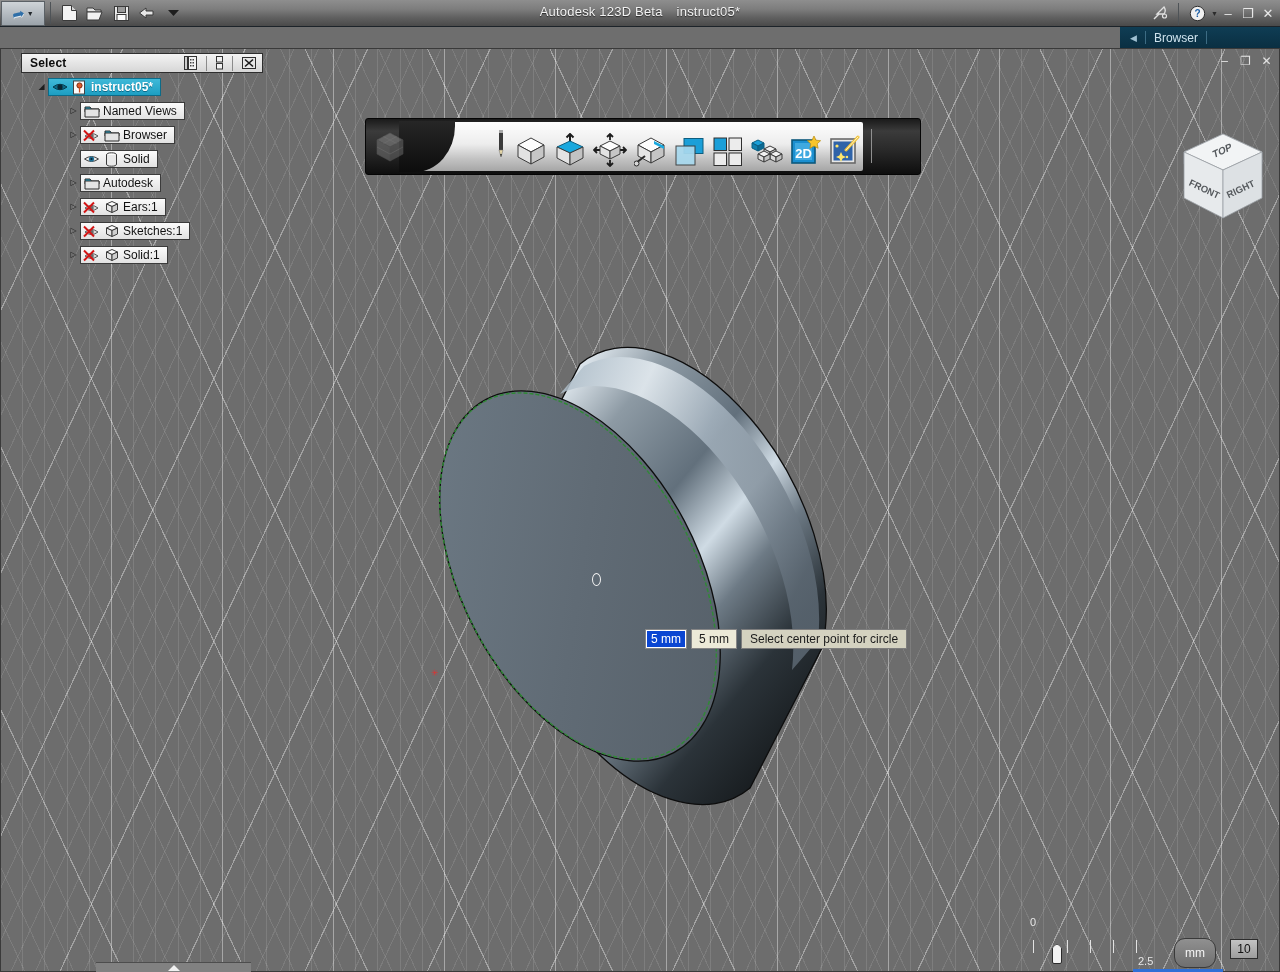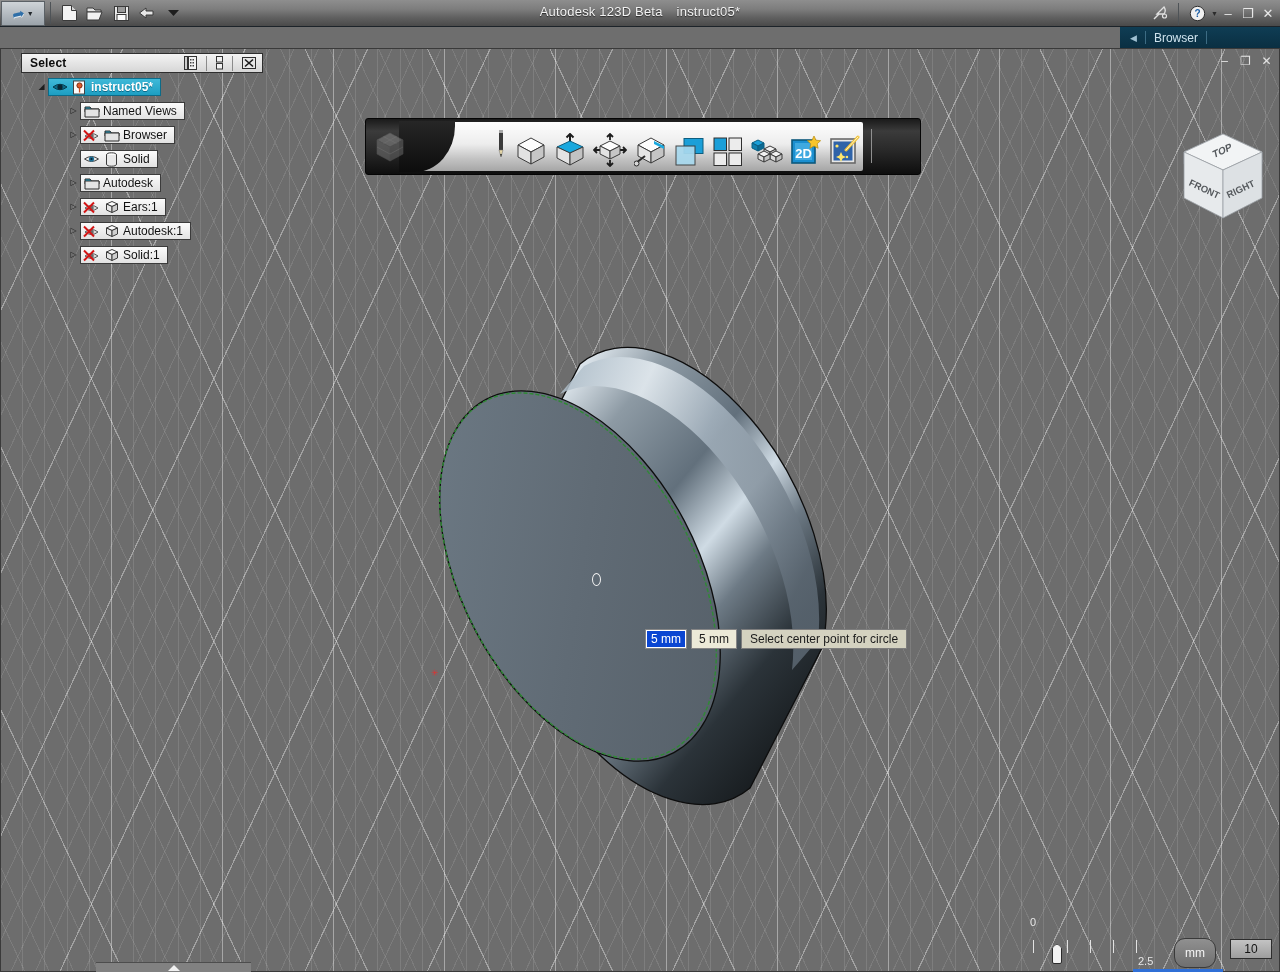--- a/index.html
+++ b/index.html
@@ -178,21 +178,21 @@
     position:absolute; left:30px; top:28px; width:10px; height:20px;
     background:#f2f2f2; border:1px solid #2b2b2b;
     border-radius:4px 4px 2px 2px;
     clip-path:polygon(0% 22%,50% 0%,100% 22%,100% 100%,0% 100%);
   }
   .rbox{
     position:absolute; border:1px solid #2d2d2d;
     background:linear-gradient(to bottom,#c3c3c3,#9d9d9d);
     color:#121212; font-size:12px; display:flex; align-items:center; justify-content:center;
   }
-  .rbox.num{ left:208px; top:23px; width:42px; height:20px; }
+  .rbox.num{ left:208px; top:23px; width:28px; height:20px; }
   .rbox.mm{
     left:152px; top:22px; width:42px; height:30px; border-radius:11px;
     background:linear-gradient(to bottom,#909090,#6f6f6f); color:#f5f5f5; border:1px solid #3a3a3a;
   }
 
   
   .bottom-handle{
     position:absolute; left:96px; bottom:0px; width:155px; height:10px;
     background:#818181; border-top:1px solid #4d4d4d; z-index:30;
   }
@@ -489,21 +489,21 @@
                 <path d="M1 1.5 L11 11.5 M11 1.5 L1 11.5" stroke="#d31515" stroke-width="2"></path>
               </svg>
             </span>
             <span class="ticon">
               <svg width="14" height="14" viewBox="0 0 14 14">
                 <path d="M1.5 4 L7 1.5 L12.5 4 L7 6.5z" fill="#fdfdfd" stroke="#3a3a3a"></path>
                 <path d="M1.5 4 v6 L7 12.5 V6.5z" fill="#e6e6e6" stroke="#3a3a3a"></path>
                 <path d="M12.5 4 v6 L7 12.5 V6.5z" fill="#cfcfcf" stroke="#3a3a3a"></path>
               </svg>
             </span>
-            <span class="tlabel">Autodesk:1</span>
+            <span class="tlabel">Sketches:1</span>
           </span>
         </div>
 
         <div class="tnode" style="padding-left:46px">
           <span class="tdisc">▷</span>
           <span class="tchip">
             <span class="ticon">
               <svg width="17" height="13" viewBox="0 0 17 13">
                 <path d="M2 7 Q8.5 2 15 7 Q8.5 12 2 7z" fill="#dcdcdc" stroke="#555"></path>
                 <circle cx="8.5" cy="7" r="2.3" fill="#6b6b6b"></circle>

